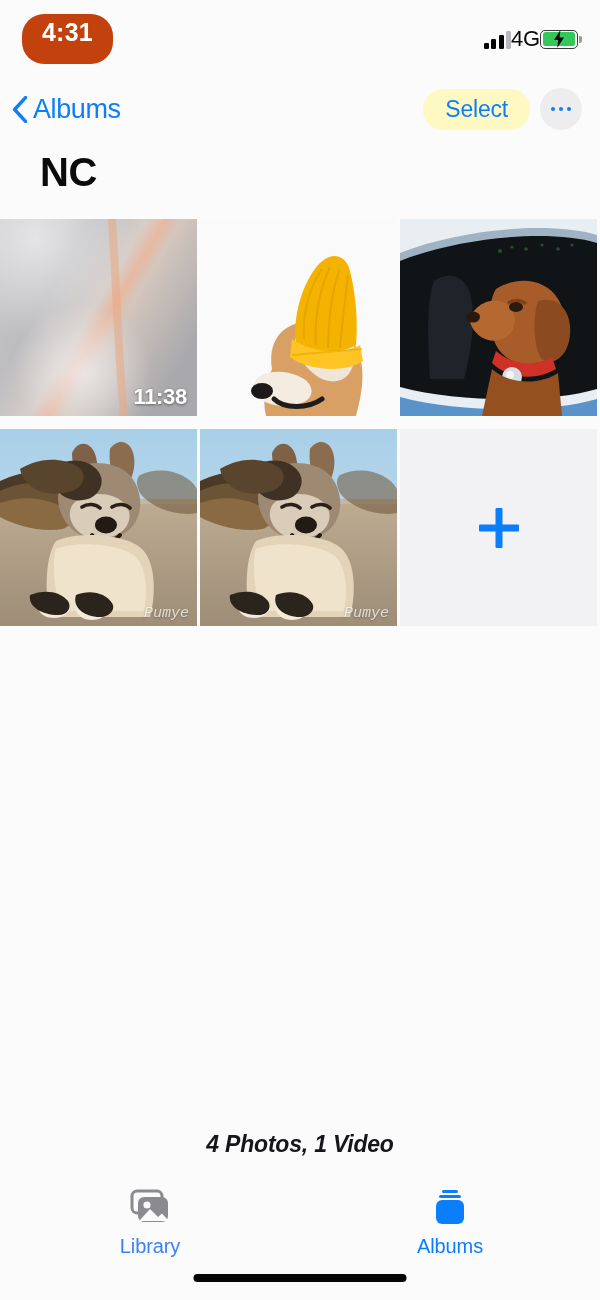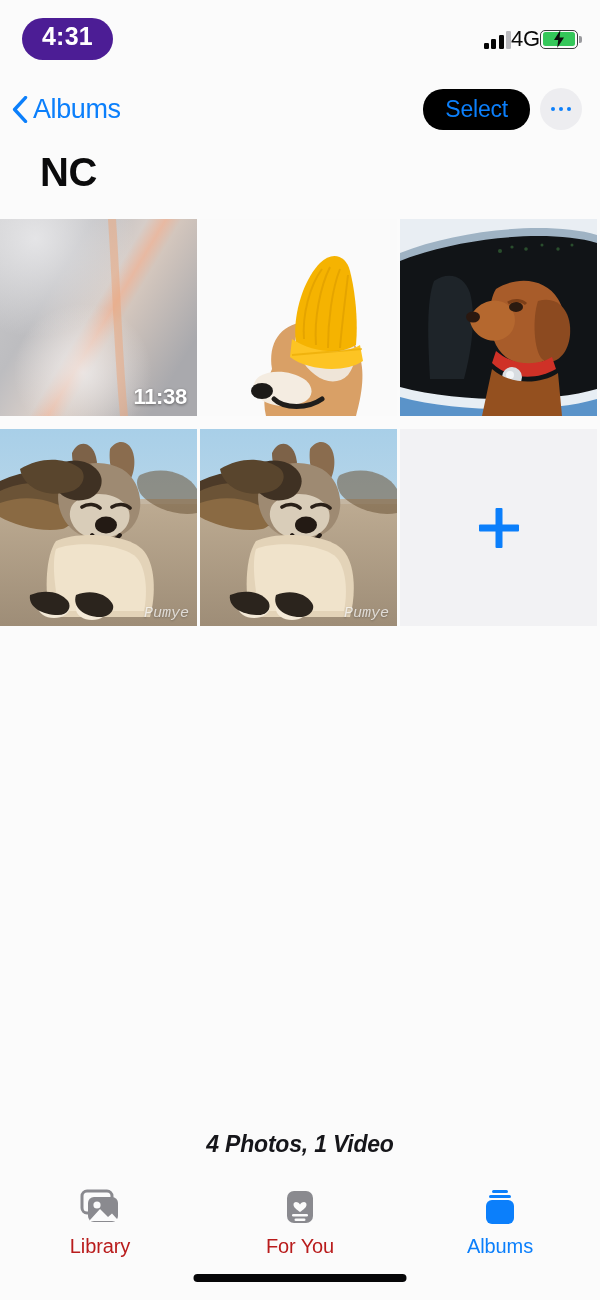--- a/index.html
+++ b/index.html
@@ -19,26 +19,26 @@
   
   .status-bar {
     height: 78px;
     display: flex;
     align-items: center;
     justify-content: space-between;
     padding: 0 22px 0 22px;
     box-sizing: border-box;
   }
   .time-pill {
-    background: #4c1d95;
+    background: #c2410c;
     color: #ffffff;
     font-size: 25px;
     font-weight: 600;
     border-radius: 22px;
-    padding: 6px 20px 11px 20px;
+    padding: 6px 20px 19px 20px;
     line-height: 1;
     letter-spacing: 0.2px;
   }
   .status-right {
     display: flex;
     align-items: center;
   }
   .signal {
     display: flex;
     align-items: flex-end;
@@ -119,21 +119,21 @@
     font-size: 27px;
     color: #0b7ffb;
     letter-spacing: -0.4px;
   }
   .nav-right {
     display: flex;
     align-items: center;
     gap: 10px;
   }
   .select-btn {
-    background: #000000;
+    background: #fef9c3;
     color: #0b7ffb;
     font-size: 23px;
     border-radius: 20px;
     padding: 9px 22px;
     line-height: 1;
     cursor: pointer;
     letter-spacing: -0.2px;
   }
   .more-btn {
     background: #ededf0;
@@ -243,21 +243,21 @@
     cursor: pointer;
   }
   .tab-icon {
     height: 40px;
     display: flex;
     align-items: center;
     justify-content: center;
   }
   .tab-label {
     font-size: 20px;
-    color: #b91c1c;
+    color: #3b82f6;
     letter-spacing: -0.1px;
   }
   .tab.active .tab-label { color: #0b7ffb; }
 
   .home-indicator {
     position: absolute;
     left: 50%;
     transform: translateX(-50%);
     bottom: 18px;
     width: 213px;
@@ -497,31 +497,20 @@
       <svg width="46" height="40" viewBox="0 0 46 40">
         <rect x="5" y="3" width="30" height="22" rx="5" fill="none" stroke="#8a8a8f" stroke-width="3"></rect>
         <rect x="11" y="9" width="30" height="25" rx="6" fill="#8a8a8f"></rect>
         <circle cx="20" cy="17" r="3.6" fill="#fbfbfb"></circle>
         <path d="M13 32 L23 21 L31 29 L35 25.5 L40 31 L40 33 L13 33 Z" fill="#fbfbfb"></path>
       </svg>
     </div>
     <div class="tab-label">Library</div>
   </div>
 
-  <div class="tab">
-    <div class="tab-icon">
-      <svg width="36" height="40" viewBox="0 0 36 40">
-        <rect x="5" y="3" width="26" height="32" rx="7" fill="#8a8a8f"></rect>
-        <path d="M18 16.5 C15.5 13 11.5 13.4 11.5 16.8 C11.5 19.6 15 21.8 18 24 C21 21.8 24.5 19.6 24.5 16.8 C24.5 13.4 20.5 13 18 16.5 Z" fill="#fbfbfb"></path>
-        <rect x="10" y="26" width="16" height="2.6" rx="1.3" fill="#fbfbfb"></rect>
-        <rect x="12.5" y="30.5" width="11" height="2.6" rx="1.3" fill="#fbfbfb"></rect>
-      </svg>
-    </div>
-    <div class="tab-label">For You</div>
-  </div>
 
   <div class="tab active">
     <div class="tab-icon">
       <svg width="38" height="40" viewBox="0 0 38 40">
         <rect x="11" y="2" width="16" height="3" rx="1.5" fill="#0b7ffb"></rect>
         <rect x="8" y="7" width="22" height="3" rx="1.5" fill="#0b7ffb"></rect>
         <rect x="5" y="12" width="28" height="24" rx="6" fill="#0b7ffb"></rect>
       </svg>
     </div>
     <div class="tab-label">Albums</div>

